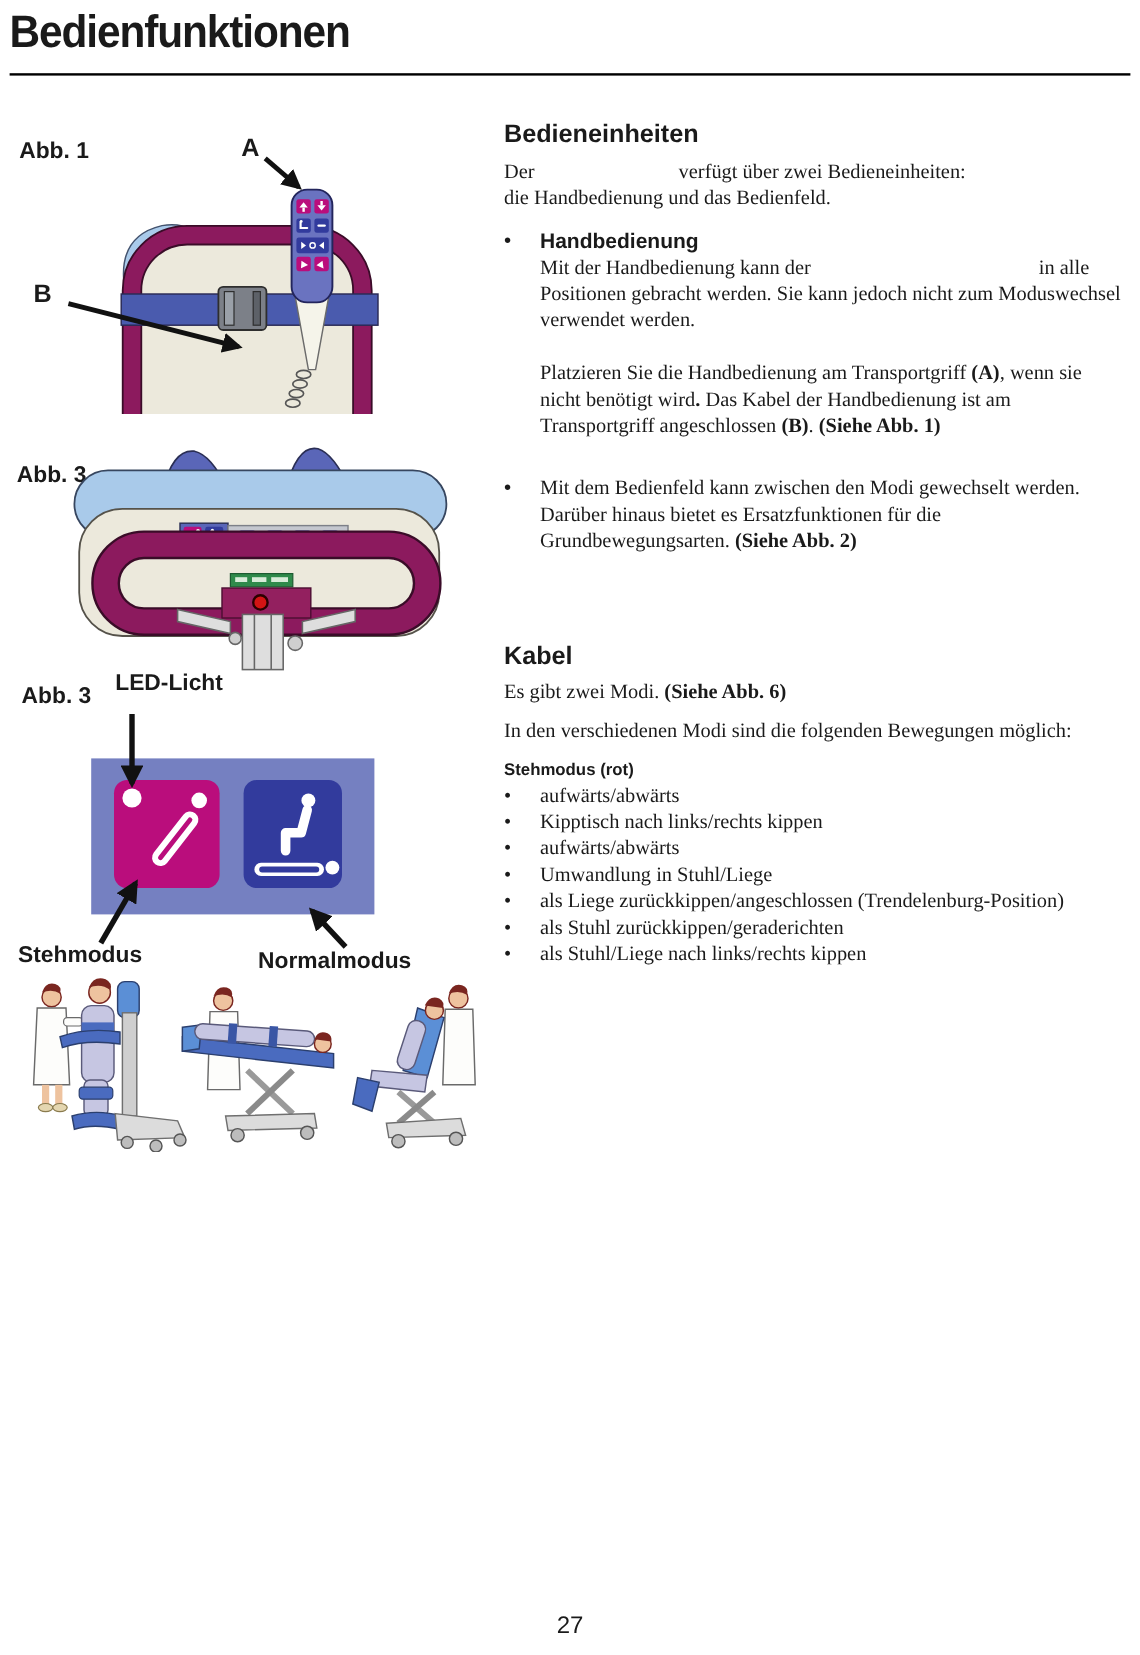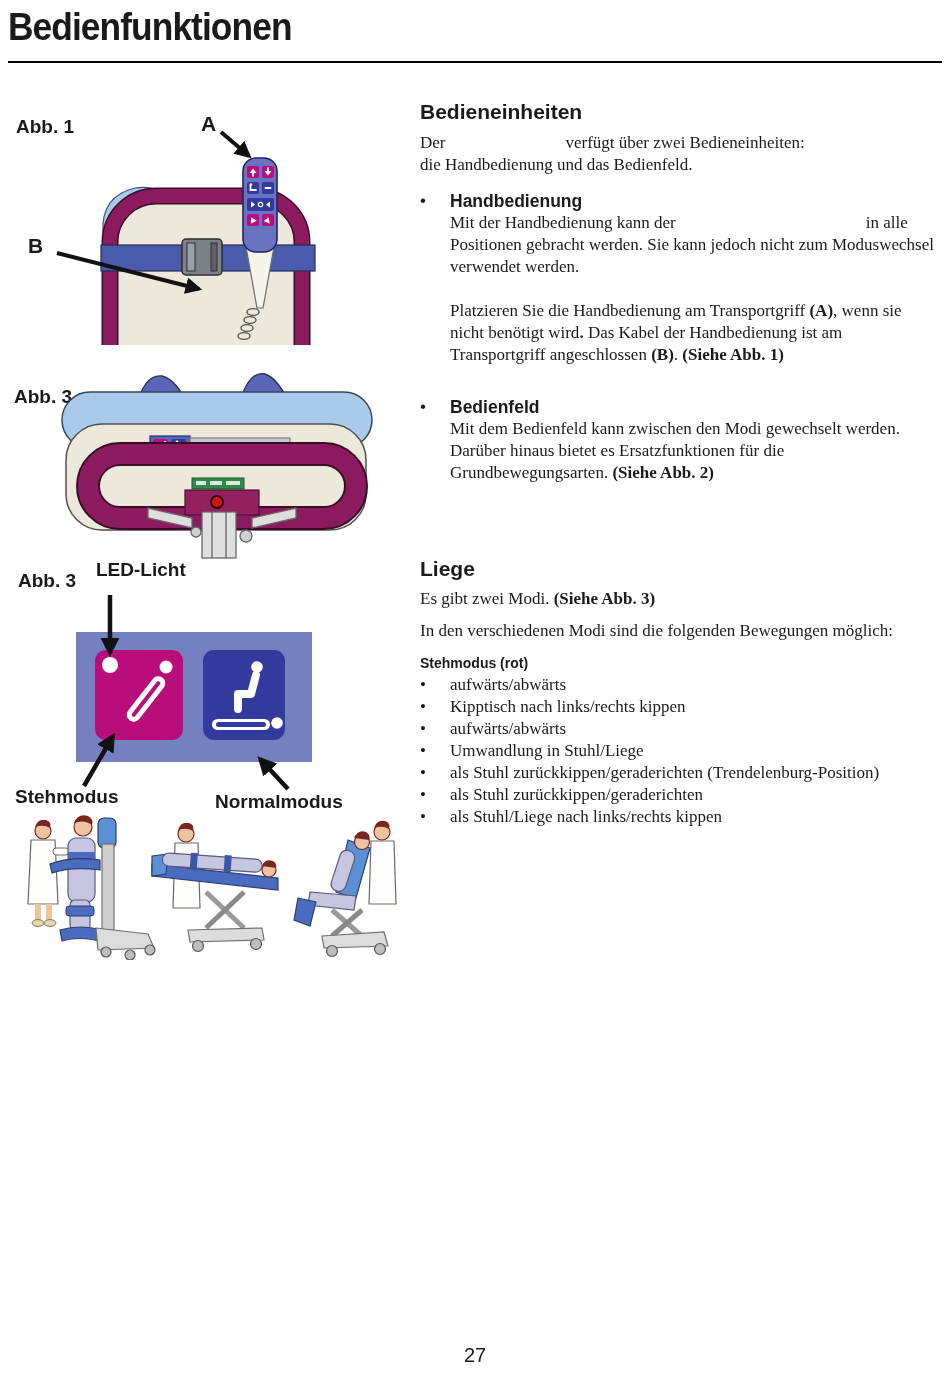--- a/index.html
+++ b/index.html
@@ -346,27 +346,26 @@
       <div class="bbody">
         <div class="bt">Handbedienung</div>
         <p><span>Mit der Handbedienung kann der</span><span style="display: inline-block; width: 190px;"></span><span>in alle Positionen gebracht werden. Sie kann jedoch nicht zum Moduswechsel verwendet werden.</span></p>
         <p class="mt22"><span>Platzieren Sie die Handbedienung am Transportgriff </span><span style="font-weight: bold;">(A)</span><span>, wenn sie nicht benötigt wird</span><span style="font-weight: bold;">.</span><span> Das Kabel der Handbedienung ist am Transportgriff angeschlossen </span><span style="font-weight: bold;">(B)</span><span>. </span><span style="font-weight: bold;">(Siehe Abb. 1)</span></p>
       </div>
     </div>
 
     <div class="bl mt30">
       <span class="mark sansb">•</span>
       <div class="bbody">
-        <div class="bt">Bedienfeld</div>
         <p><span>Mit dem Bedienfeld kann zwischen den Modi gewechselt werden. Darüber hinaus bietet es Ersatzfunktionen für die Grundbewegungsarten. </span><span style="font-weight: bold;">(Siehe Abb. 2)</span></p>
       </div>
     </div>
 
-    <h2 class="h2 modi">Liege</h2>
-    <p class="mt6"><span>Es gibt zwei Modi. </span><span style="font-weight: bold;">(Siehe Abb. 3)</span></p>
+    <h2 class="h2 modi">Kabel</h2>
+    <p class="mt6"><span>Es gibt zwei Modi. </span><span style="font-weight: bold;">(Siehe Abb. 6)</span></p>
     <p class="mt10">In den verschiedenen Modi sind die folgenden Bewegungen möglich:</p>
 
     <h3 class="h3">Stehmodus (rot)</h3>
     <div class="li">
       <span class="mark">•</span>
       <span>aufwärts/abwärts</span>
     </div>
     <div class="li">
       <span class="mark">•</span>
       <span>Kipptisch nach links/rechts kippen</span>
@@ -375,21 +374,21 @@
     <div class="li">
       <span class="mark">•</span>
       <span>aufwärts/abwärts</span>
     </div>
     <div class="li">
       <span class="mark">•</span>
       <span>Umwandlung in Stuhl/Liege</span>
     </div>
     <div class="li">
       <span class="mark">•</span>
-      <span>als Stuhl zurückkippen/geraderichten (Trendelenburg-Position)</span>
+      <span>als Liege zurückkippen/angeschlossen (Trendelenburg-Position)</span>
     </div>
     <div class="li">
       <span class="mark">•</span>
       <span>als Stuhl zurückkippen/geraderichten</span>
     </div>
     <div class="li">
       <span class="mark">•</span>
       <span>als Stuhl/Liege nach links/rechts kippen</span>
     </div>
   </div>

